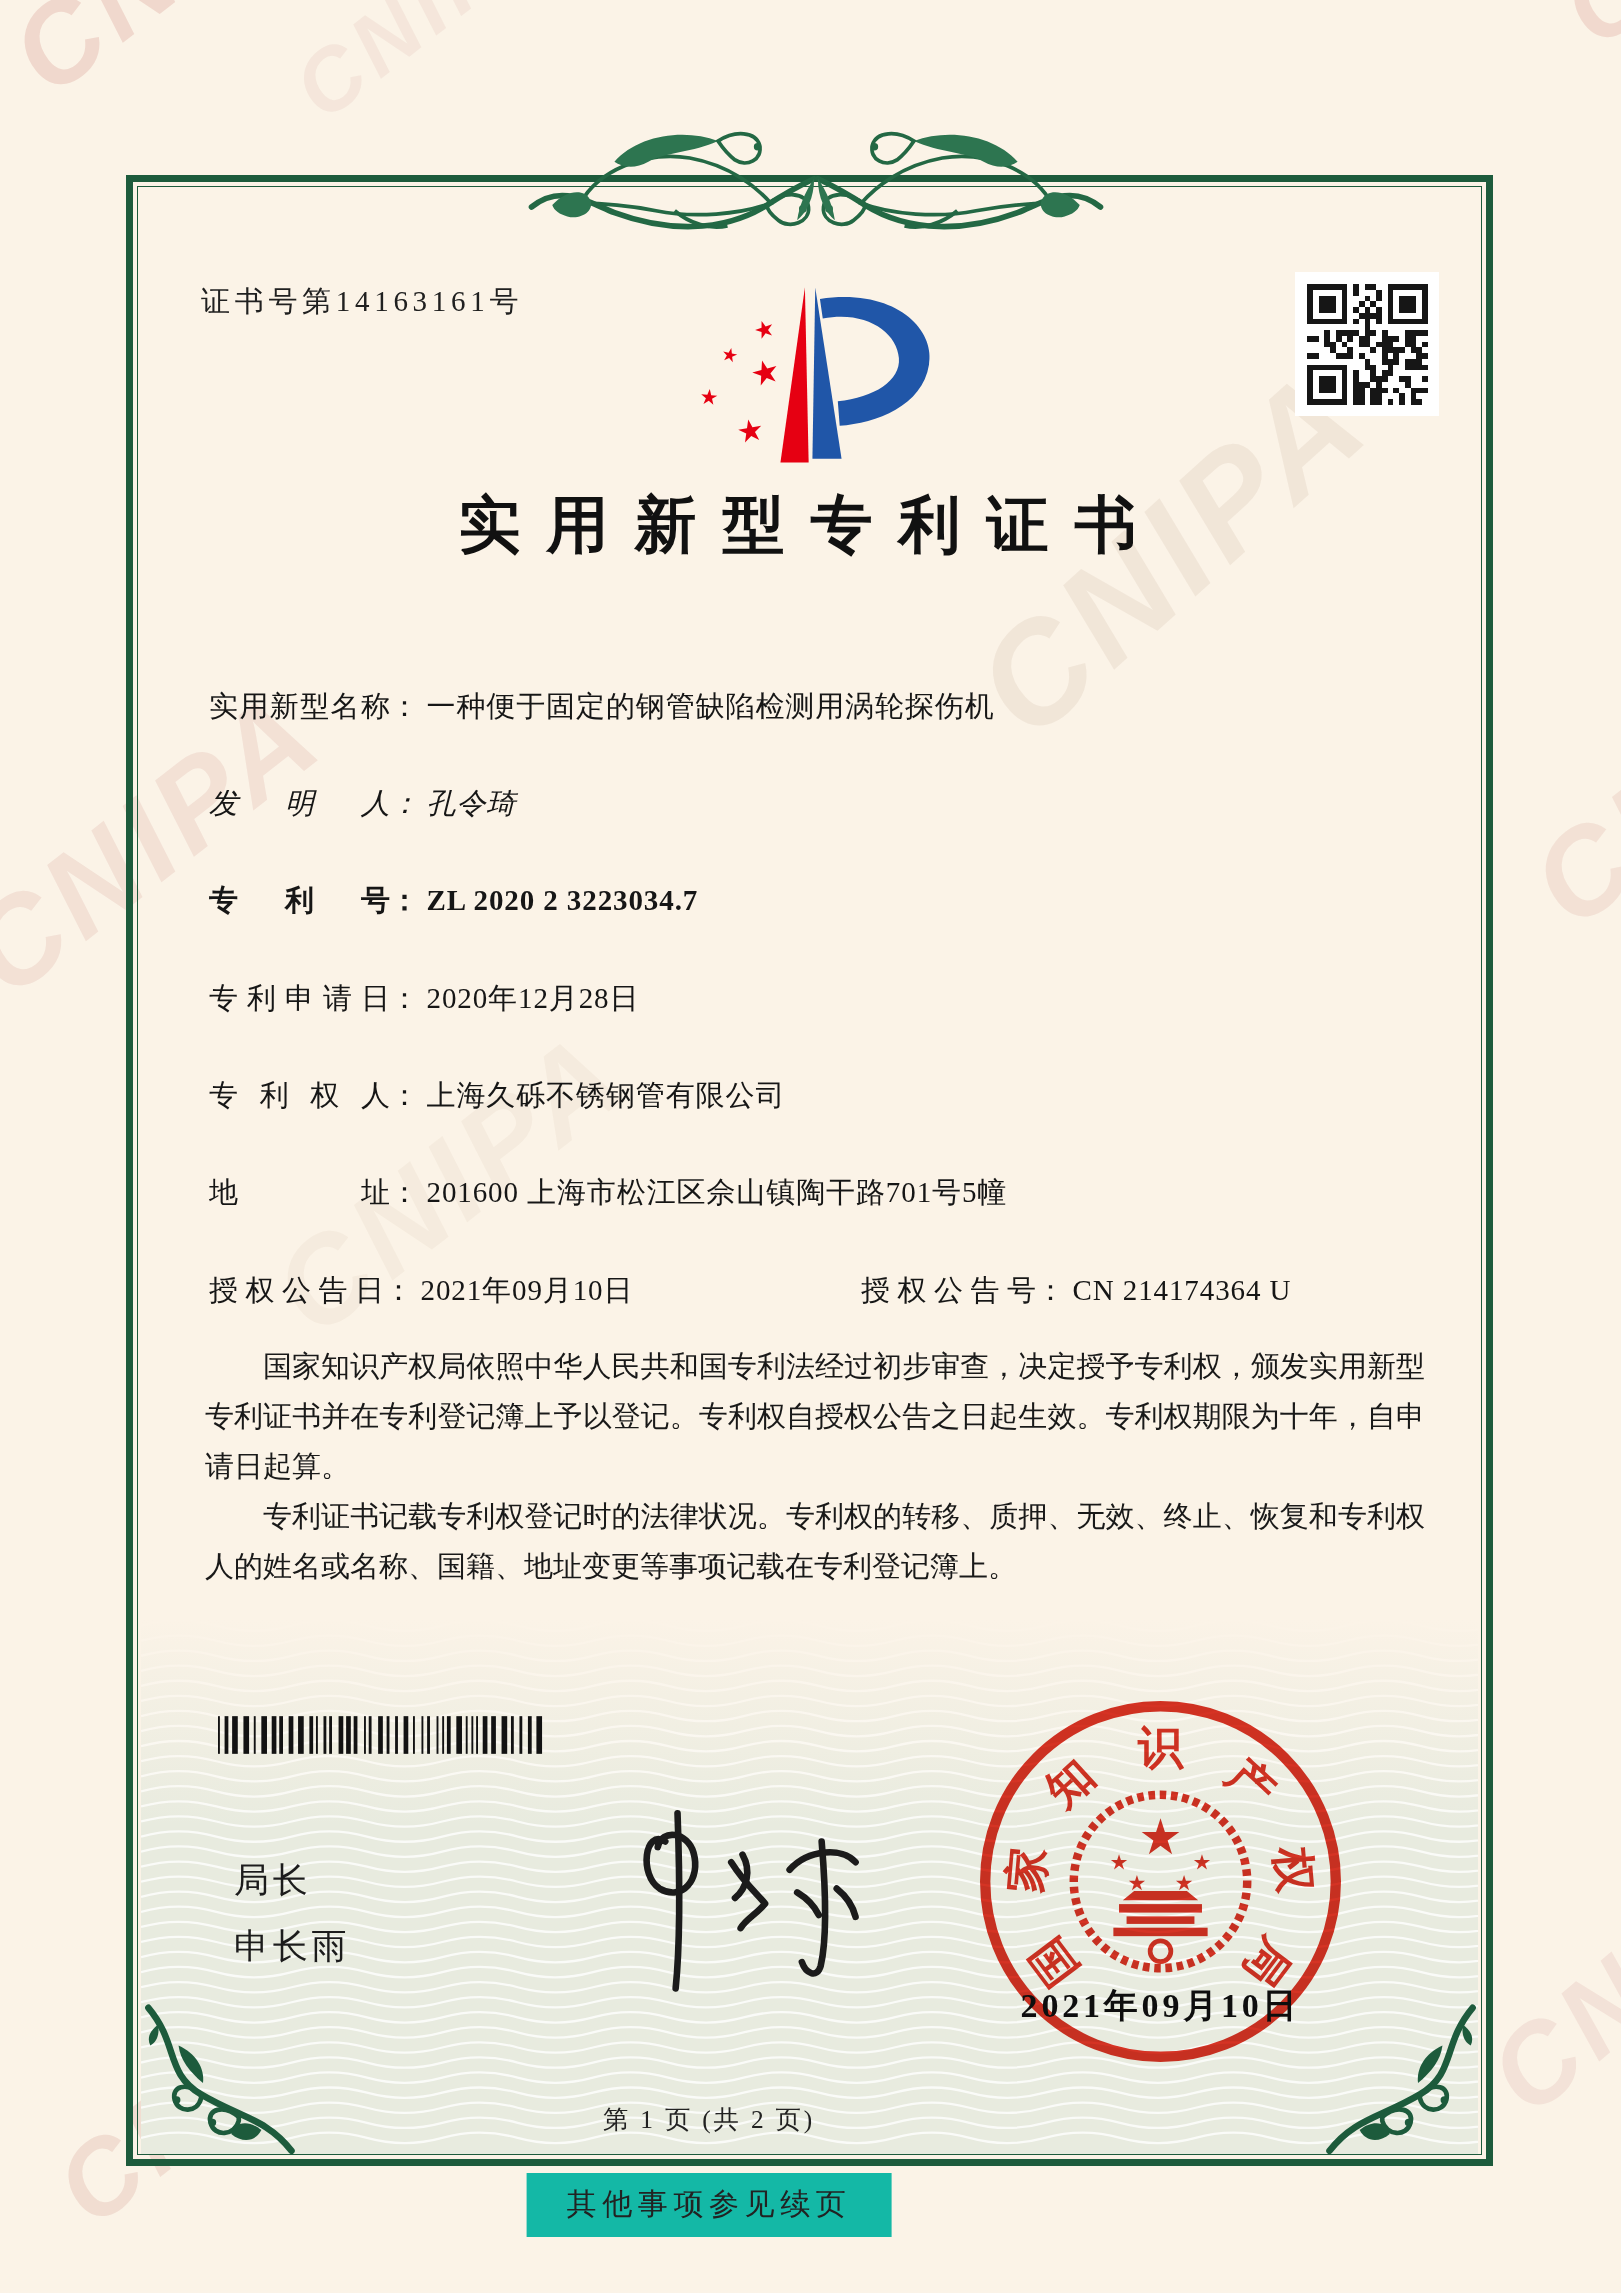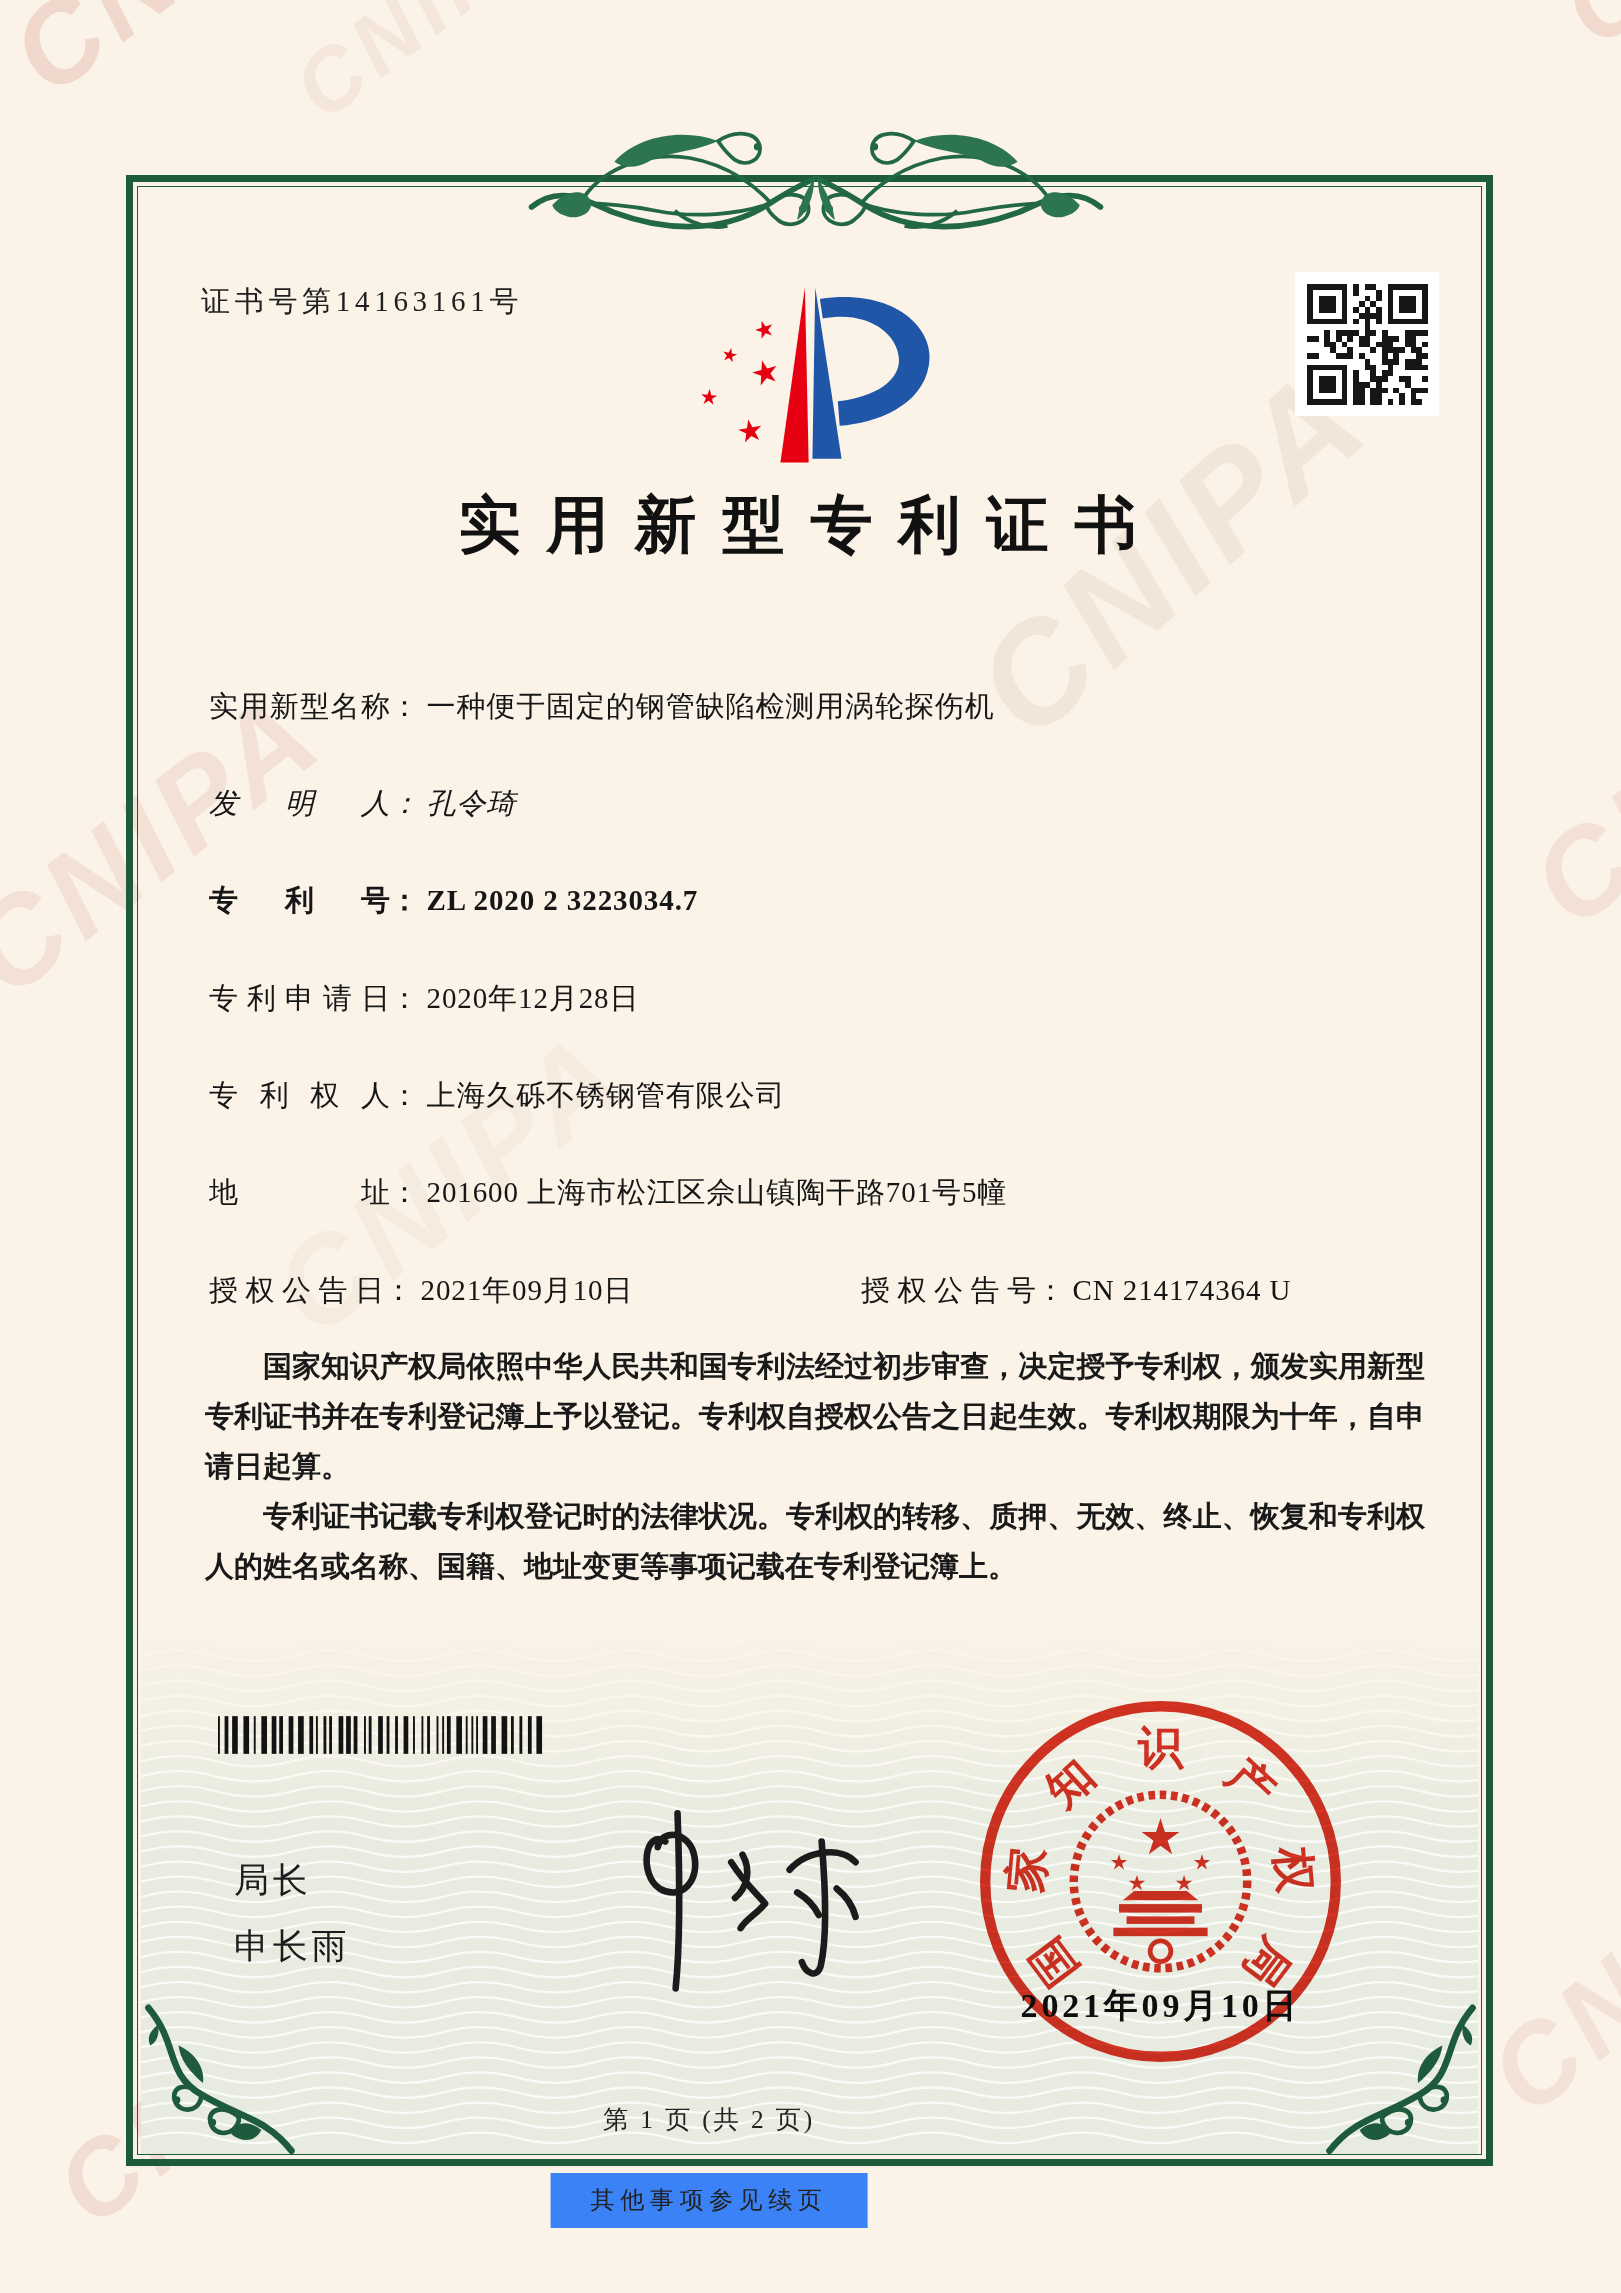--- a/index.html
+++ b/index.html
@@ -33,37 +33,37 @@
 
   .frow{position:absolute;left:209px;font-size:29px;white-space:nowrap;}
   .flabel{display:inline-block;width:181px;text-align:justify;text-align-last:justify;color:#161616;}
   .flabel.w5{width:175px;}
   .fcolon{display:inline-block;color:#161616;margin-right:7.5px;}
   .fvalue{color:#161616;letter-spacing:0.9px;}
   .fpair2{position:absolute;left:652px;top:0;}
 
   .body-text{position:absolute;left:205px;top:1341px;width:1220px;font-size:29px;
              line-height:50px;text-align:justify;color:#191919;}
-  .body-text p{text-indent:2em;font-weight:bold;}
+  .body-text p{text-indent:2em;}
 
   .barcode{position:absolute;left:218px;top:1716px;}
 
   .director{position:absolute;left:234px;font-size:35px;color:#1c1c1c;
             font-family:"Liberation Sans","DejaVu Sans",sans-serif;letter-spacing:3.8px;}
   .signature{position:absolute;left:556px;top:1800px;}
 
   .seal{position:absolute;left:972px;top:1693px;mix-blend-mode:multiply;opacity:.96;}
   .seal-char{font:700 48px "Liberation Serif",serif;fill:#d92b1c;}
   .seal-date{position:absolute;left:972px;top:1983px;width:377px;text-align:center;
              font-size:34px;letter-spacing:3.8px;color:#0e0e0e;font-weight:700;}
 
   .pageno{position:absolute;left:709px;top:2103px;transform:translateX(-50%);
           font-size:25.4px;letter-spacing:2.8px;color:#222;white-space:nowrap;}
   .footnote{position:absolute;left:709px;top:2173px;transform:translateX(-50%);
-            background:#3b82f6;padding:11.3px 40px;font-size:24px;letter-spacing:5.6px;color:#222;
+            background:#14b8a6;padding:11.3px 40px;font-size:30px;letter-spacing:5.6px;color:#222;
             white-space:nowrap;}
 </style>
 </head>
 <body>
 
 <div class="page">
 
   <span class="wm" style="left:-13px;top:17px;font-size:113px;transform:rotate(-38deg);color:rgba(219,158,148,.32);">CNIPA</span>
   <span class="wm" style="left:275px;top:60px;font-size:87px;transform:rotate(-38deg);color:rgba(224,186,178,.22);">CNIPA</span>
   <span class="wm" style="left:1540px;top:-24.5px;font-size:104px;transform:rotate(-38deg);color:rgba(219,158,148,.30);">CNIPA</span>

